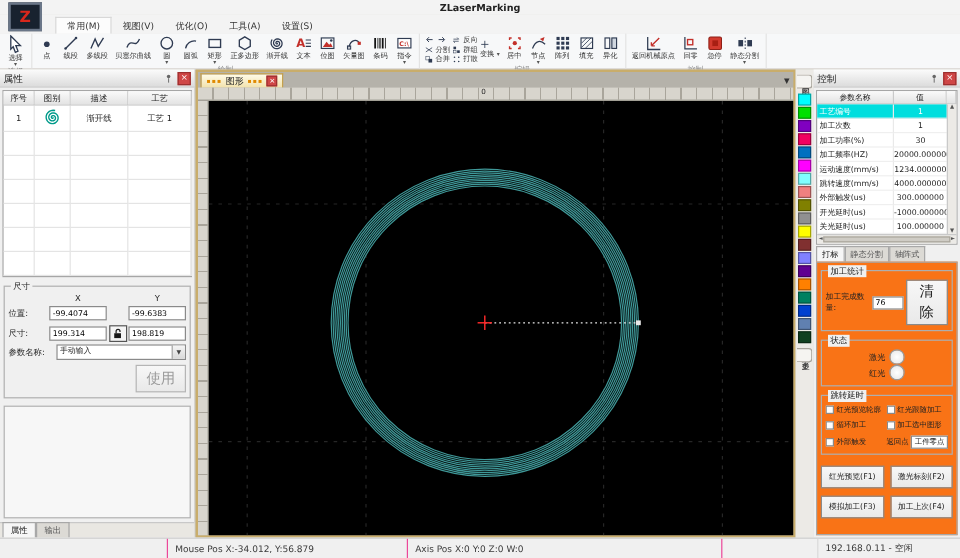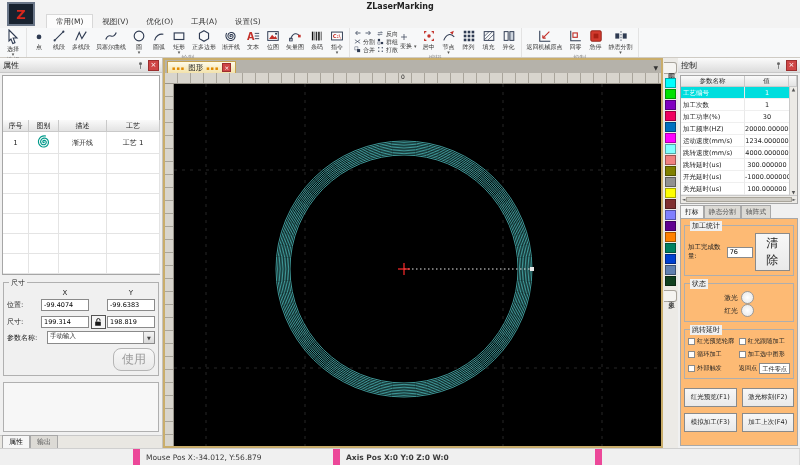--- a/index.html
+++ b/index.html
@@ -35,36 +35,36 @@
 
   
   .ptitle{height:15px;background:linear-gradient(#fbfbfb,#dcdcdc);border-bottom:1px solid #c8c8c8;display:flex;align-items:center;padding:0 3px;font-size:8px;}
   .ptitle .txt{flex:1;}
   .icon-btn{width:11px;height:11px;display:flex;align-items:center;justify-content:center;margin-left:2px;}
   .close-btn{background:#cf4646;border:1px solid #9c2f2f;color:#fff;font-size:7px;line-height:9px;}
 
   
   .ltable{margin:2px;background:#fff;border:1px solid #a6a6a6;font-size:7px;}
   .lt-head,.lt-row{display:grid;grid-template-columns:26px 30px 48px 53px;}
-  .lt-head div{background:linear-gradient(#fafafa,#e3e3e3);border-right:1px solid #c9c9c9;border-bottom:1px solid #c9c9c9;text-align:center;line-height:12px;height:12px;margin-top:44px;}
+  .lt-head div{background:linear-gradient(#fafafa,#e3e3e3);border-right:1px solid #c9c9c9;border-bottom:1px solid #c9c9c9;text-align:center;line-height:12px;height:12px;}
   .lt-row div{border-right:1px solid #e4e4e4;border-bottom:1px solid #e4e4e4;height:20px;display:flex;align-items:center;justify-content:center;}
   .lt-row.first div{height:22px;}
 
   .groupbox{position:relative;border:1px solid #b0b0b0;margin:5px 3px 3px;padding:6px 3px 4px;}
   .legend{position:absolute;top:-5px;left:5px;background:#f0f0f0;padding:0 2px;font-size:7px;}
   .xyhead{display:grid;grid-template-columns:34px 1fr 18px 1fr;font-size:7px;text-align:center;margin-bottom:2px;}
   .frow{display:grid;grid-template-columns:34px 1fr 18px 1fr;align-items:center;margin-bottom:4px;font-size:7px;}
   .frow input{width:100%;height:12px;border:1px solid #8a8a8a;font-size:6.5px;font-family:"DejaVu Sans",sans-serif;padding:0 2px;background:#fff;}
   .lockbtn{width:15px;height:14px;margin:0 1px;background:#f5f5f5;border:1px solid #555;display:flex;align-items:center;justify-content:center;justify-self:center;}
   .crow{display:grid;grid-template-columns:40px 1fr;align-items:center;margin-bottom:4px;font-size:7px;}
   .combo{height:13px;border:1px solid #8a8a8a;background:#fff;display:flex;align-items:flex-start;font-size:6.5px;padding-left:2px;}
   .combo .dd{margin-left:auto;width:11px;height:100%;background:linear-gradient(#f4f4f4,#d9d9d9);border-left:1px solid #a0a0a0;display:flex;align-items:center;justify-content:center;font-size:5px;color:#444;}
   .apply-row{text-align:right;}
   .btn{display:inline-block;border:1px solid #8a8a8a;background:linear-gradient(#f7f7f7,#e9e9e9);font-size:12px;padding:2px 8px;text-align:center;}
-  .btn.disabled{color:#9a9a9a;border-color:#b5b5b5;border-radius:8px;}
+  .btn.disabled{color:#9a9a9a;border-color:#b5b5b5;}
   .empty-list{flex:1;margin:3px;background:#f7f7f7;border:1px solid #b0b0b0;}
   .bottom-tabs{height:13px;display:flex;align-items:flex-end;border-top:1px solid #c8c8c8;background:#e9e7e2;padding-left:2px;}
   .btab{font-size:7px;padding:1px 6px;border:1px solid #a8a8a8;border-bottom:none;background:#dcdad5;color:#555;}
   .btab.active{background:#f6f6f6;color:#111;}
 
   
   .ctabrow{height:13px;background:#b5b2aa;display:flex;align-items:flex-end;position:relative;}
   .ctab{height:12px;margin-left:2px;background:linear-gradient(#fffbe8,#f2e2ac);border:1px solid #c5a14e;border-bottom:none;display:flex;align-items:center;gap:3px;padding:0 4px;font-size:7.5px;}
   .dots{color:#e08a00;font-size:5px;letter-spacing:1px;}
   .ctab-close{width:9px;height:9px;background:#cf4646;border:1px solid #9c2f2f;color:#fff;font-size:6px;line-height:7px;text-align:center;}
@@ -89,43 +89,43 @@
   .pt-row{display:grid;grid-template-columns:64px 1fr 8px;height:12px;line-height:12px;}
   .pt-row .n{padding-left:2px;border-right:1px solid #e9e9e9;border-bottom:1px solid #efefef;white-space:nowrap;overflow:hidden;}
   .pt-row .v{text-align:center;border-bottom:1px solid #efefef;white-space:nowrap;overflow:hidden;}
   .pt-row.sel .n,.pt-row.sel .v{background:#00dede;color:#fff;}
   .vscroll{position:absolute;right:0;top:11px;bottom:8px;width:8px;background:#eceae6;border-left:1px solid #c9c9c9;display:flex;flex-direction:column;justify-content:space-between;align-items:center;font-size:4.5px;color:#555;}
   .hscroll{height:8px;background:#eceae6;border-top:1px solid #c9c9c9;display:flex;align-items:center;justify-content:space-between;font-size:4.5px;color:#555;padding:0 1px;}
   .hthumb{flex:1;height:5px;margin:0 1px;background:#cfccc5;border:1px solid #a9a59b;}
   .rtabs{display:flex;align-items:flex-end;padding-left:2px;height:12px;}
   .rtab{font-size:6.8px;padding:1px 4px;border:1px solid #a8a8a8;border-bottom:none;background:#dcdad5;color:#555;white-space:nowrap;text-align:center;}
   .rtab.active{background:#f6f6f6;color:#111;}
-  .rcontent{flex:1;border:1px solid #a8a8a8;margin:0 2px 2px;background:#fdba74;padding:6px 3px 3px;display:flex;flex-direction:column;}
+  .rcontent{flex:1;border:1px solid #a8a8a8;margin:0 2px 2px;background:#f97316;padding:6px 3px 3px;display:flex;flex-direction:column;}
   .gb{position:relative;border:1px solid #aeaeae;padding:7px 3px 4px;margin-bottom:7px;}
   .gb .legend{background:#f0f0f0;}
   .stat-row{display:flex;align-items:center;gap:2px;font-size:6.5px;}
   .stat-row input{width:26px;height:11px;border:1px solid #8a8a8a;font-size:6.5px;padding:0 2px;font-family:"DejaVu Sans",sans-serif;}
   .stat-row .btn{margin-left:auto;padding:1px 6px;}
   .status-row{display:flex;align-items:center;justify-content:space-between;padding:0 6px;font-size:6.8px;flex-direction:column;}
   .lamp{width:13px;height:13px;border-radius:50%;background:radial-gradient(#ffffff,#e4e4e4);border:1px solid #9a9a9a;margin-left:3px;}
   .stgrp{display:flex;align-items:center;}
   .opt-grid{display:grid;grid-template-columns:1fr 1fr;gap:4px 2px;font-size:6.2px;}
   .cb{display:flex;align-items:center;gap:2px;white-space:nowrap;overflow:hidden;}
   .cb .box{width:7px;height:7px;border:1px solid #8a8a8a;background:#fff;flex:none;}
   .ret{display:flex;align-items:center;gap:2px;white-space:nowrap;}
   .ret .fld{flex:1;border:1px solid #8a8a8a;background:#fff;height:11px;line-height:10px;padding:0 2px;}
   .abtns{display:grid;grid-template-columns:1fr 1fr;gap:6px 5px;margin-top:2px;}
   .abtns .btn{padding:4px 0;font-size:6.5px;white-space:nowrap;}
 
   
   .statusbar{position:absolute;left:0;top:448px;width:800px;height:17px;background:#f0f0f0;border-top:1px solid #cfcfcf;display:flex;align-items:center;font-size:7.5px;color:#3a3a3a;}
-  .sseg{height:100%;display:flex;align-items:center;padding:0 6px;border-right:7px solid #ec4899;}
+  .sseg{height:100%;display:flex;align-items:center;padding:0 6px;border-right:1px solid #ec4899;}
   .sseg.s1{width:140px;}
   .sseg.s2{width:200px;}
-  .sseg.s3{width:262px;font-weight:bold;}
+  .sseg.s3{width:262px;}
   .sseg.fill{flex:1;border-right:1px solid #dadada;}
   .sseg.s4{width:118px;border-right:none;}
 </style>
 </head>
 <body>
 
 <div class="titlebar">
   <div class="logo">
       <span>Z</span>
     </div>
@@ -634,21 +634,21 @@
             <div class="n">运动速度(mm/s)</div>
             <div class="v">1234.000000</div>
             <div></div>
           </div>
           <div class="pt-row">
             <div class="n">跳转速度(mm/s)</div>
             <div class="v">4000.000000</div>
             <div></div>
           </div>
           <div class="pt-row">
-            <div class="n">跳转延时(us)</div>
+            <div class="n">外部触发(us)</div>
             <div class="v">300.000000</div>
             <div></div>
           </div>
           <div class="pt-row">
             <div class="n">开光延时(us)</div>
             <div class="v">-1000.000000</div>
             <div></div>
           </div>
           <div class="pt-row">
             <div class="n">关光延时(us)</div>
@@ -730,13 +730,14 @@
         </div>
     </div>
   </div>
 </div>
 
 <div class="statusbar">
   <div class="sseg s1"></div>
   <div class="sseg s2">Mouse Pos X:-34.012, Y:56.879</div>
   <div class="sseg s3">Axis Pos  X:0  Y:0  Z:0  W:0</div>
   <div class="sseg fill"></div>
+  <div class="sseg s4">192.168.0.11 - 空闲</div>
 </div>
 
 </body></html>

